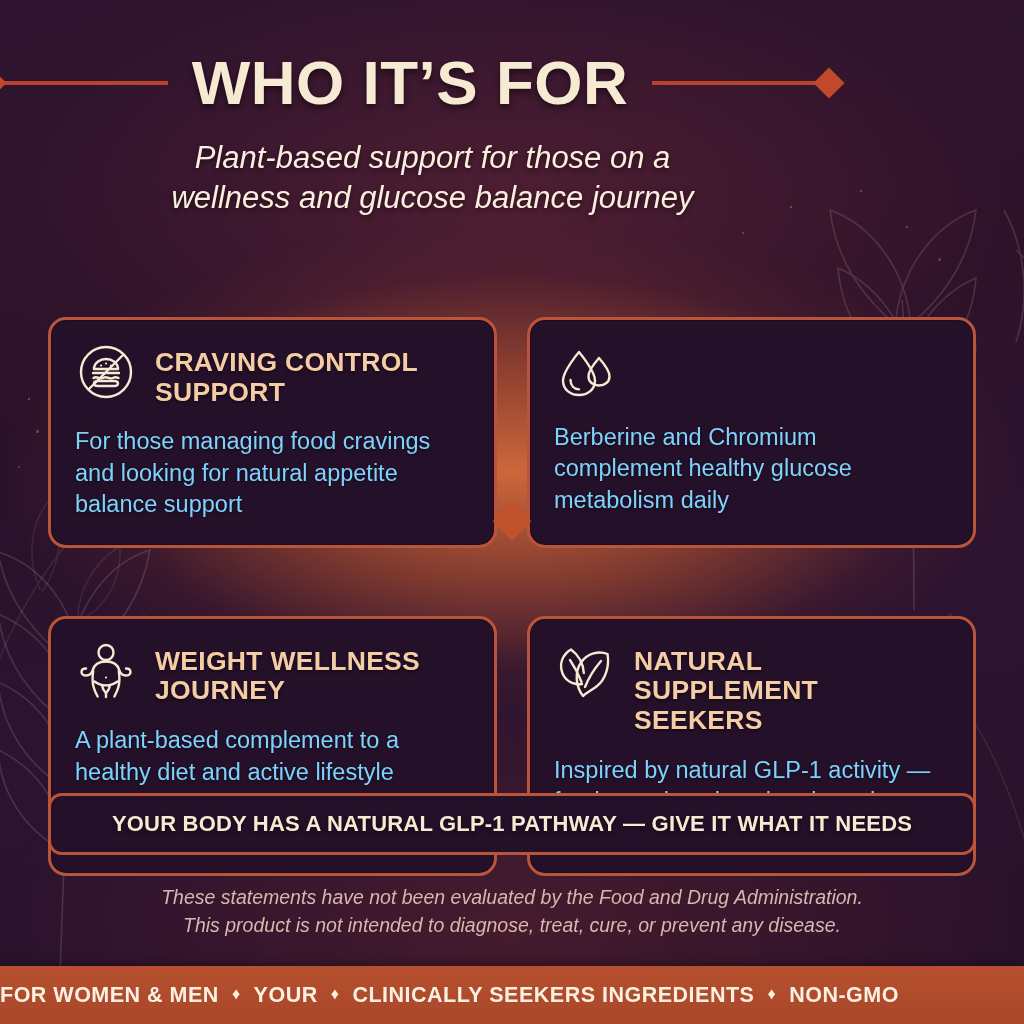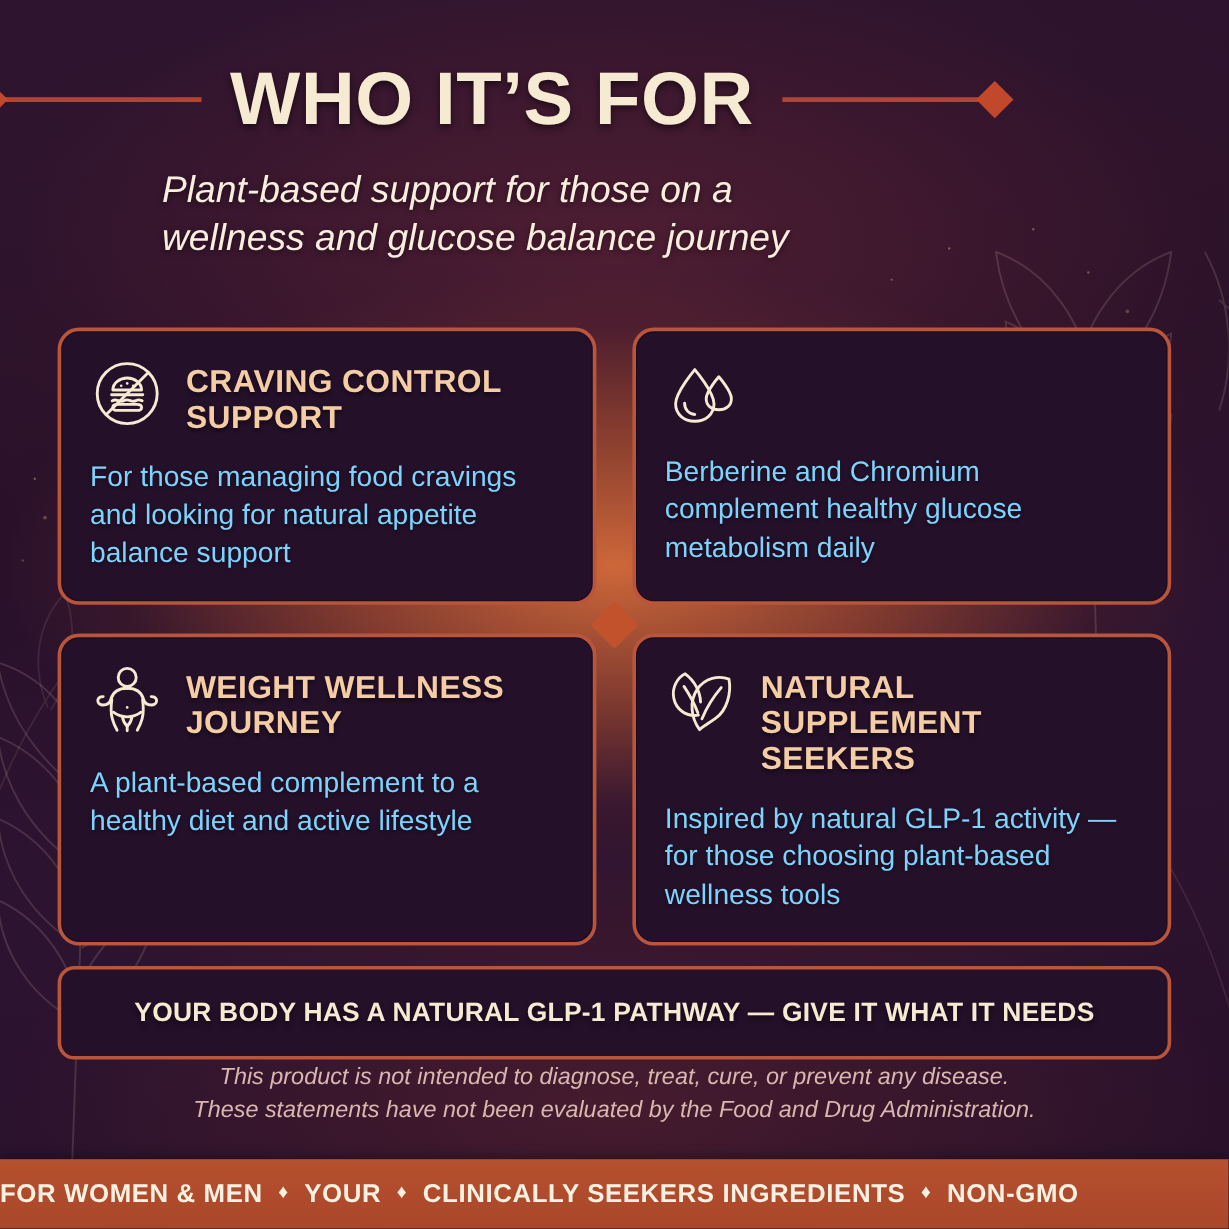--- a/index.html
+++ b/index.html
@@ -25,21 +25,21 @@
   .botanical{ position:absolute; opacity:0.16; pointer-events:none; }
   .bot-tr{ top:150px; right:-40px; width:300px; height:460px; }
   .bot-bl{ bottom:50px; left:-60px; width:290px; height:470px; }
   .bot-tl{ top:470px; left:-70px; width:200px; height:280px; opacity:.10; }
   .bot-br{ bottom:150px; right:-50px; width:210px; height:300px; opacity:.10; }
 
   
   .speck{ position:absolute; border-radius:50%; background:#e8b48a; pointer-events:none; }
 
   
-  .header{ position:absolute; top:52px; left:0; width:820px; }
+  .header{ position:absolute; top:52px; left:0; width:820px; text-align:center; }
   .title-row{ display:flex; align-items:center; justify-content:center; gap:0; }
   .rule{ height:4px; background:#b9432a; flex:0 0 auto; }
   .rule-l{ width:168px; }
   .rule-r{ width:168px; }
   .dia{ width:22px; height:22px; background:#c2482c; transform:rotate(45deg); flex:0 0 auto; }
   .dia-l{ margin-right:-2px; }
   .dia-r{ margin-left:-2px; }
   .main-title{
     font-size:62px; font-weight:bold; letter-spacing:0.5px;
     color:#f7ead2; padding:0 24px; line-height:1;
@@ -61,20 +61,21 @@
     gap:24px 30px;
   }
   .card{
     position:relative;
     background:#241029;
     border:3px solid #b9553a;
     border-radius:18px;
     padding:23px 26px 24px 24px;
     box-shadow:0 0 0 1px rgba(0,0,0,.25) inset;
     min-height:216px;
+    margin-top:44px;
   }
   .card-head{ display:flex; align-items:flex-start; gap:18px; }
   .icon-box{ flex:0 0 auto; width:62px; height:62px; margin-top:-2px; }
   .icon-box svg{ display:block; width:62px; height:62px; }
   .card-title{
     font-size:26.5px; font-weight:bold; line-height:1.12; letter-spacing:.3px;
     color:#f4cda4; padding-top:5px;
     text-shadow:0 2px 3px rgba(0,0,0,.4);
   }
   .card-body{
@@ -85,24 +86,24 @@
 
   
   .center-dia{
     position:absolute; left:50%; top:507px; width:28px; height:28px;
     margin-left:-14px; transform:rotate(45deg);
     background:#c2522c; border-radius:3px;
   }
 
   
   .banner{
-    position:absolute; left:48px; top:793px; width:928px; height:78px;
+    position:absolute; left:48px; top:793px; width:928px; height:62px;
     border:3px solid #b9553a; border-radius:14px;
     background:#241029;
-    display:flex; align-items:center; justify-content:center;margin-top:12px;
+    display:flex; align-items:center; justify-content:center;
   }
   .banner-text{
     font-size:22px; font-weight:bold; letter-spacing:.2px;
     color:#f7ead2; text-shadow:0 2px 4px rgba(0,0,0,.5);
     white-space:nowrap;
   }
 
   
   .disclaimer{
     position:absolute; left:0; top:884px; width:1024px; text-align:center;
@@ -256,22 +257,22 @@
     </div>
   </div>
 
   <div class="center-dia"></div>
 
   <div class="banner">
     <div class="banner-text">YOUR BODY HAS A NATURAL GLP-1 PATHWAY — GIVE IT WHAT IT NEEDS</div>
   </div>
 
   <div class="disclaimer">
+    <div>These statements have not been evaluated by the Food and Drug Administration.</div>
     <div>This product is not intended to diagnose, treat, cure, or prevent any disease.</div>
-    <div>These statements have not been evaluated by the Food and Drug Administration.</div>
   </div>
 
   <div class="footer">
     <div class="footer-text">
       <span>FOR WOMEN &amp; MEN</span>
       <span class="fdia">♦</span>
       <span>YOUR</span>
       <span class="fdia">♦</span>
       <span>CLINICALLY SEEKERS INGREDIENTS</span>
       <span class="fdia">♦</span>

